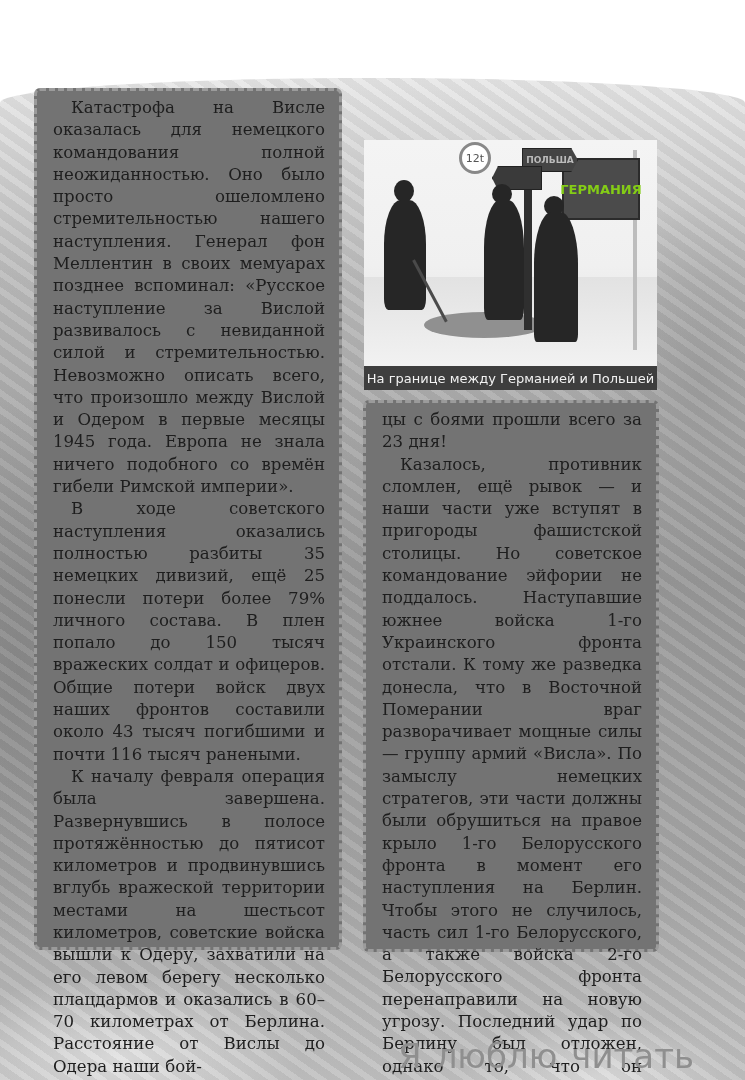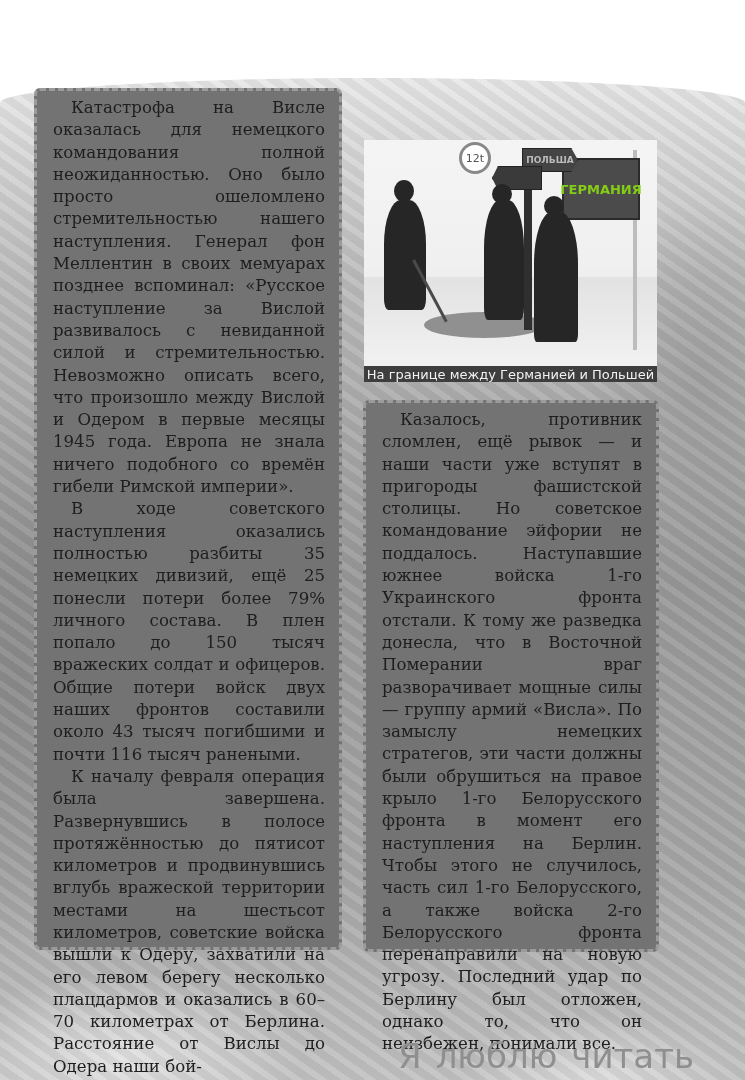--- a/index.html
+++ b/index.html
@@ -47,21 +47,21 @@
     .roadsign { position: absolute; left: 55px; top: 2px; width: 26px; height: 26px; border-radius: 50%; border: 3px solid #888; background: #fff; color: #555; font: 11px "DejaVu Sans", sans-serif; display: flex; align-items: center; justify-content: center; margin-left: 40px; }
     .soldier { position: absolute; background: #262626; border-radius: 40% 40% 10% 10%; }
     .s1 { left: 20px; top: 60px; width: 42px; height: 110px; }
     .s1h { left: 30px; top: 40px; width: 20px; height: 22px; border-radius: 50%; }
     .s2 { left: 120px; top: 60px; width: 40px; height: 120px; }
     .s2h { left: 128px; top: 44px; width: 20px; height: 20px; border-radius: 50%; }
     .s3 { left: 170px; top: 72px; width: 44px; height: 130px; border-radius: 40% 40% 6% 6%; }
     .s3h { left: 180px; top: 56px; width: 20px; height: 20px; border-radius: 50%; }
     .shovel { position: absolute; left: 48px; top: 120px; width: 3px; height: 70px; background: #4a4a4a; transform: rotate(-28deg); transform-origin: top; }
     .caption {
-      position: absolute; left: 364px; top: 366px; width: 293px; height: 16px;
+      position: absolute; left: 364px; top: 366px; width: 293px; height: 24px;
       background: #3e3e3e; color: #f2f2f2; font: 13px "DejaVu Sans", sans-serif;
       display: flex; align-items: center; justify-content: center; white-space: nowrap;
     }
     .footer {
       position: absolute; left: 398px; top: 1036px; font: 34px "DejaVu Sans", sans-serif; color: #8f8f8f; letter-spacing: 0px; white-space: nowrap;
     }
     .footer span { margin-right: 14px; }
   </style>
 </head>
 <body>
@@ -88,18 +88,19 @@
   <div class="soldier s1"></div>
   <div class="shovel"></div>
   <div class="soldier s2h"></div>
   <div class="soldier s2"></div>
   <div class="soldier s3h"></div>
   <div class="soldier s3"></div>
 </div>
 <div class="caption">На границе между Германией и Польшей</div>
 
 <div class="text-box" id="box-right">
+  <p class="cont">цы с боями прошли всего за 23 дня!</p>
   <p>Казалось, противник сломлен, ещё рывок — и наши части уже вступят в пригороды фашистской столицы. Но советское командование эйфории не поддалось. Наступавшие южнее войска 1-го Украинского фронта отстали. К тому же разведка донесла, что в Восточной Померании враг разворачивает мощные силы — группу армий «Висла». По замыслу немецких стратегов, эти части должны были обрушиться на правое крыло 1-го Белорусского фронта в момент его наступления на Берлин. Чтобы этого не случилось, часть сил 1-го Белорусского, а также войска 2-го Белорусского фронта перенаправили на новую угрозу. Последний удар по Берлину был отложен, однако то, что он неизбежен, понимали все.</p>
 </div>
 
 <div class="footer">
   <span>Я</span><span>люблю</span><span>читать</span>
 </div>
 
 </body></html>

